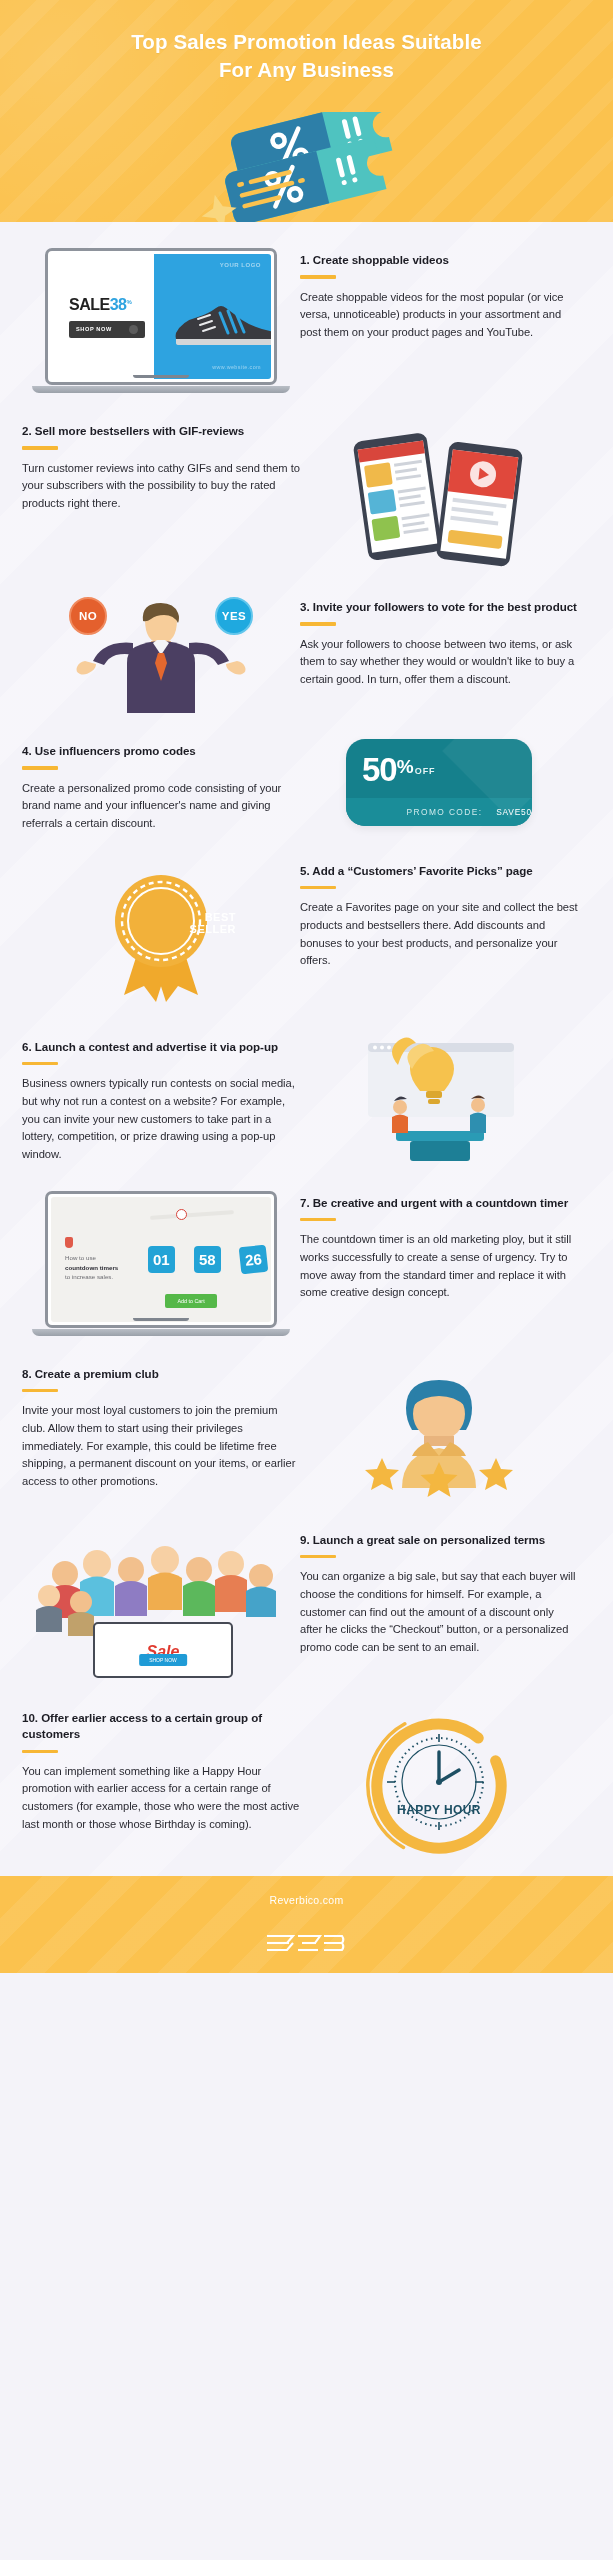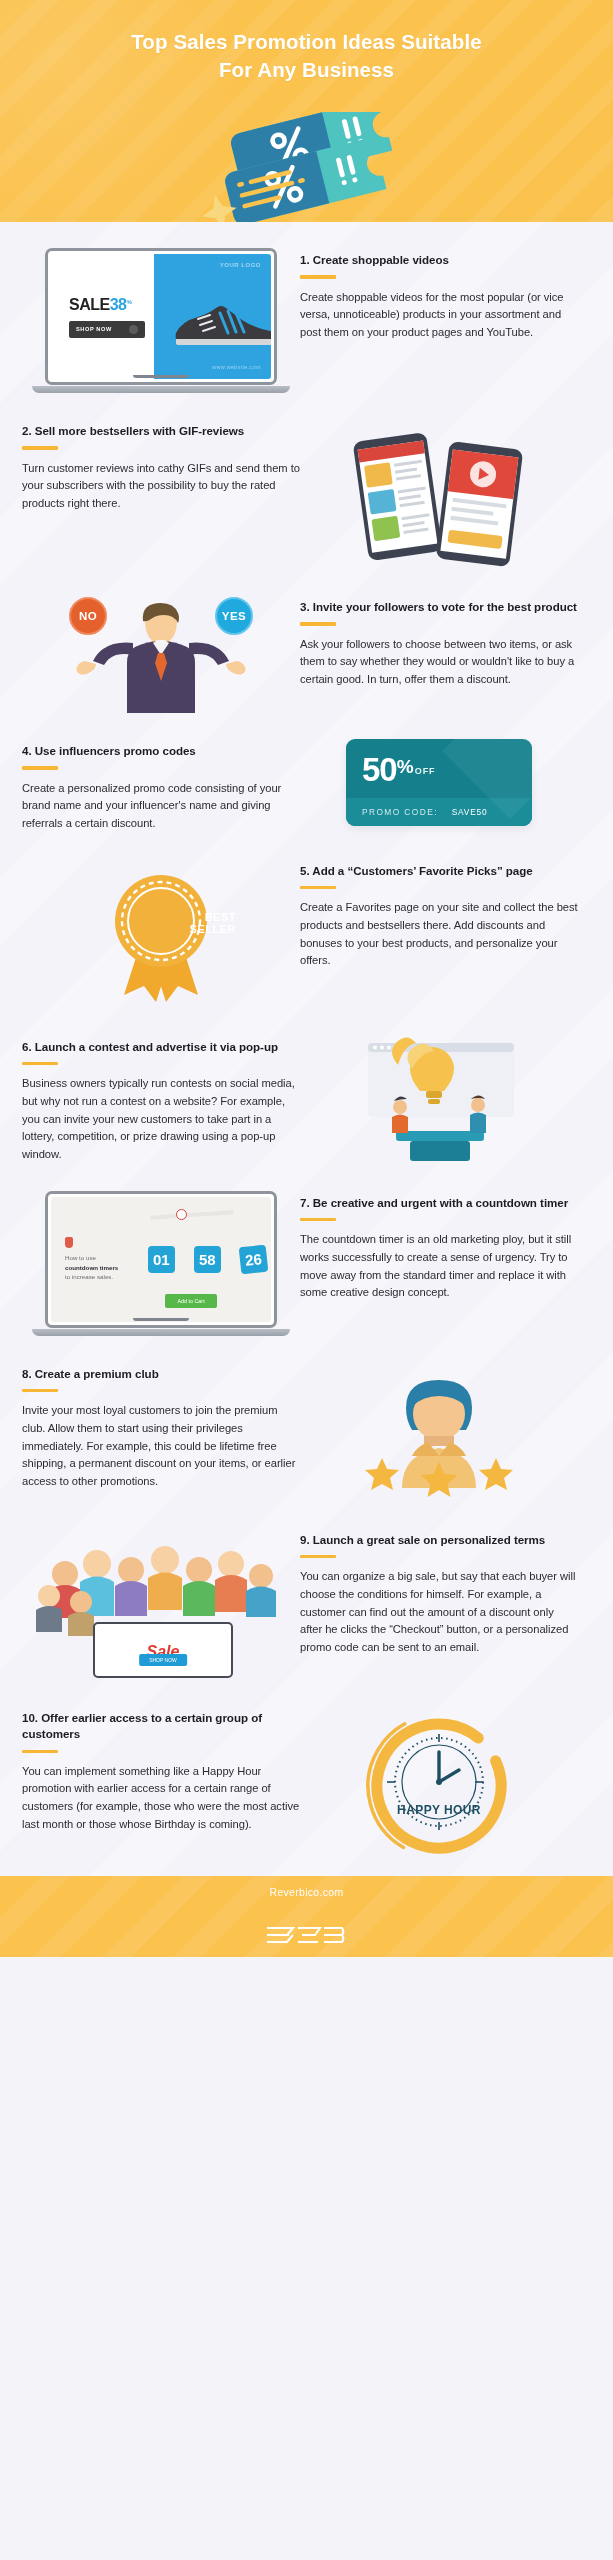--- a/index.html
+++ b/index.html
@@ -129,22 +129,22 @@
     width: 27px; height: 27px; background: #23a3d6; border-radius: 4px; color: #fff;
     font-size: 15px; font-weight: bold; display: flex; align-items: center; justify-content: center;
   }
   .cd-box:last-child { transform: rotate(-6deg); }
   .cd-btn { position: absolute; left: 52%; bottom: 14px; background: #55b848; color: #fff; font-size: 5.4px; padding: 4px 12px; border-radius: 2px; }
   .cd-clock { position: absolute; left: 57%; top: 12px; width: 11px; height: 11px; border-radius: 50%; background: #fff; border: 1.6px solid #d8443b; }
   .cd-shelf { position: absolute; left: 45%; top: 16px; width: 84px; height: 4px; background: #e7e6e2; border-radius: 2px; transform: rotate(-4deg); }
 
   
   .promo {
-    width: 186px; border-radius: 9px; overflow: hidden; position: relative;
-    background: #15808c; box-shadow: 0 3px 8px rgba(0,0,0,.07);
+    width: 186px; border-radius: 19px; overflow: hidden; position: relative;
+    background: #15808c; box-shadow: 0 3px 8px rgba(0,0,0,.07); text-align: right;
   }
   .promo-top { padding: 16px 0 13px 16px; position: relative; }
   .promo-top::after {
     content:""; position:absolute; right:-26px; top:-36px; width: 96px; height: 96px;
     background: rgba(255,255,255,0.055); transform: rotate(45deg);
   }
   .promo-pct { color: #fff; font-size: 33px; font-weight: bold; line-height: .92; letter-spacing: -1px; display:flex; align-items:flex-start;}
   .promo-pct .pm { font-size: 19px; line-height: 1; margin-top: 2px; }
   .promo-off { color: #e4f3f4; font-size: 9px; font-weight: bold; letter-spacing: 1px; margin-left: 2px; margin-top: 12px; }
   .promo-bar {
@@ -179,21 +179,21 @@
   .crowd-screen { height: 56px; border:2.5px solid #464a55; border-radius:5px; background:#fff; padding:2px; }
   .crowd-sale { color: #e03a2f; font-size: 16px; font-weight: bold; font-style: italic; text-align:center; line-height:52px;}
   .crowd-btn { position:absolute; left:50%; transform:translateX(-50%); bottom:12px; background:#1f9bd6; color:#fff; font-size:5px; padding:3px 10px; border-radius:2px;}
 
   
   .hh { width: 160px; height: 160px; position: relative; }
   .hh-label { position: absolute; left: 0; right: 0; top: 97px; text-align: center; color: #1d4f63; font-size: 12px; font-weight: bold; letter-spacing: .4px; }
 
   
   .footer {
-    position: relative; width: 613px; height: 81px; background: #fbc24e; overflow: hidden;
+    position: relative; width: 613px; height: 97px; background: #fbc24e; overflow: hidden;
     display: flex; flex-direction: column; align-items: center; justify-content: center; gap: 26px;
   }
   .footer::before{
     content:""; position:absolute; inset:0;
     background: repeating-linear-gradient(135deg,
       rgba(255,255,255,0) 0px, rgba(255,255,255,0) 30px,
       rgba(255,255,255,0.08) 30px, rgba(255,255,255,0.08) 50px);
   }
   .footer-site { position: relative; z-index: 2; color: #fff; font-size: 10.5px; letter-spacing: .3px; }
   .footer-logo { position: relative; z-index: 2; }

